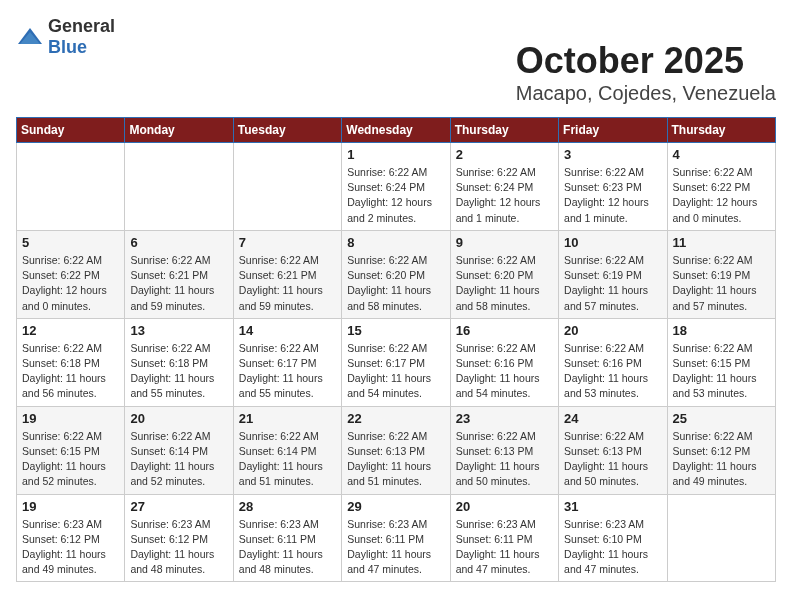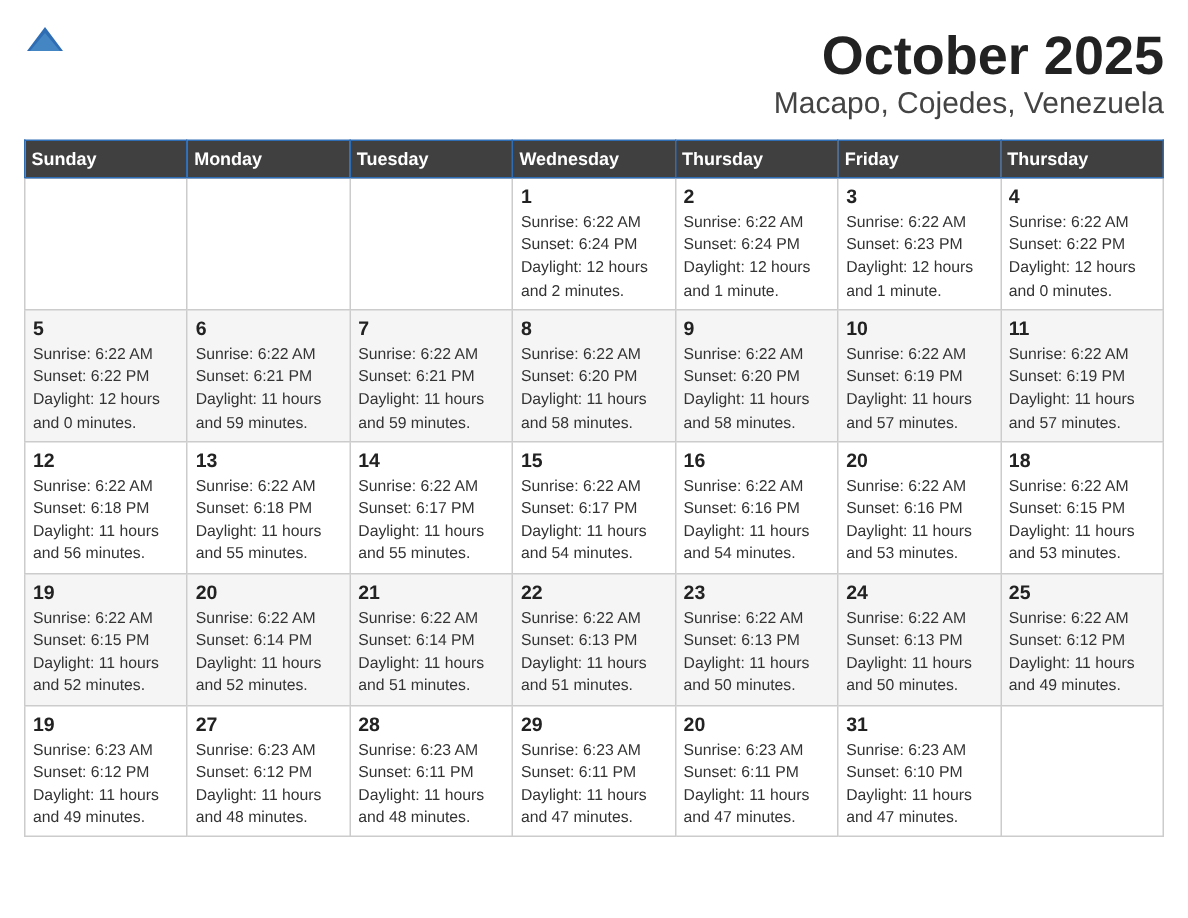--- a/index.html
+++ b/index.html
@@ -19,38 +19,39 @@
     .logo {
       display: flex;
       align-items: center;
       gap: 4px;
     }
     .logo-icon {
       width: 28px;
       height: 22px;
     }
     .title-block {
-      text-align: right;
+      text-align: left;
+      margin-top: 24px;
     }
     .month-title {
       font-size: 36px;
       font-weight: bold;
       color: #222;
     }
     .subtitle {
       font-size: 20px;
       color: #444;
     }
     .calendar {
       width: 100%;
       border-collapse: collapse;
       font-size: 11px;
     }
     .calendar thead th {
-      background: #404040;
+      background: #7f1d1d;
       color: #fff;
       padding: 5px 4px;
       text-align: left;
       font-size: 12px;
       font-weight: bold;
       border: 1px solid #2e6db4;
     }
     .calendar tbody td {
       border: 1px solid #ccc;
       vertical-align: top;
@@ -79,20 +80,24 @@
   </style>
 </head>
 <body>
 
 <div class="header">
   <div class="logo">
     <svg class="logo-icon" viewBox="0 0 28 22" xmlns="http://www.w3.org/2000/svg">
       <polygon points="14,2 26,18 2,18" fill="#2e6db4"></polygon>
       <polygon points="14,6 24,18 4,18" fill="#5a9fd4" opacity="0.5"></polygon>
     </svg>
+    <div>
+      <span style="font-size:18px;font-weight:bold;color:#333;">General</span><br>
+      <span style="font-size:18px;font-weight:bold;color:#2e6db4;">Blue</span>
+    </div>
   </div>
   <div class="title-block">
     <div class="month-title">October 2025</div>
     <div class="subtitle">Macapo, Cojedes, Venezuela</div>
   </div>
 </div>
 
 <table class="calendar">
   <thead>
     <tr>

